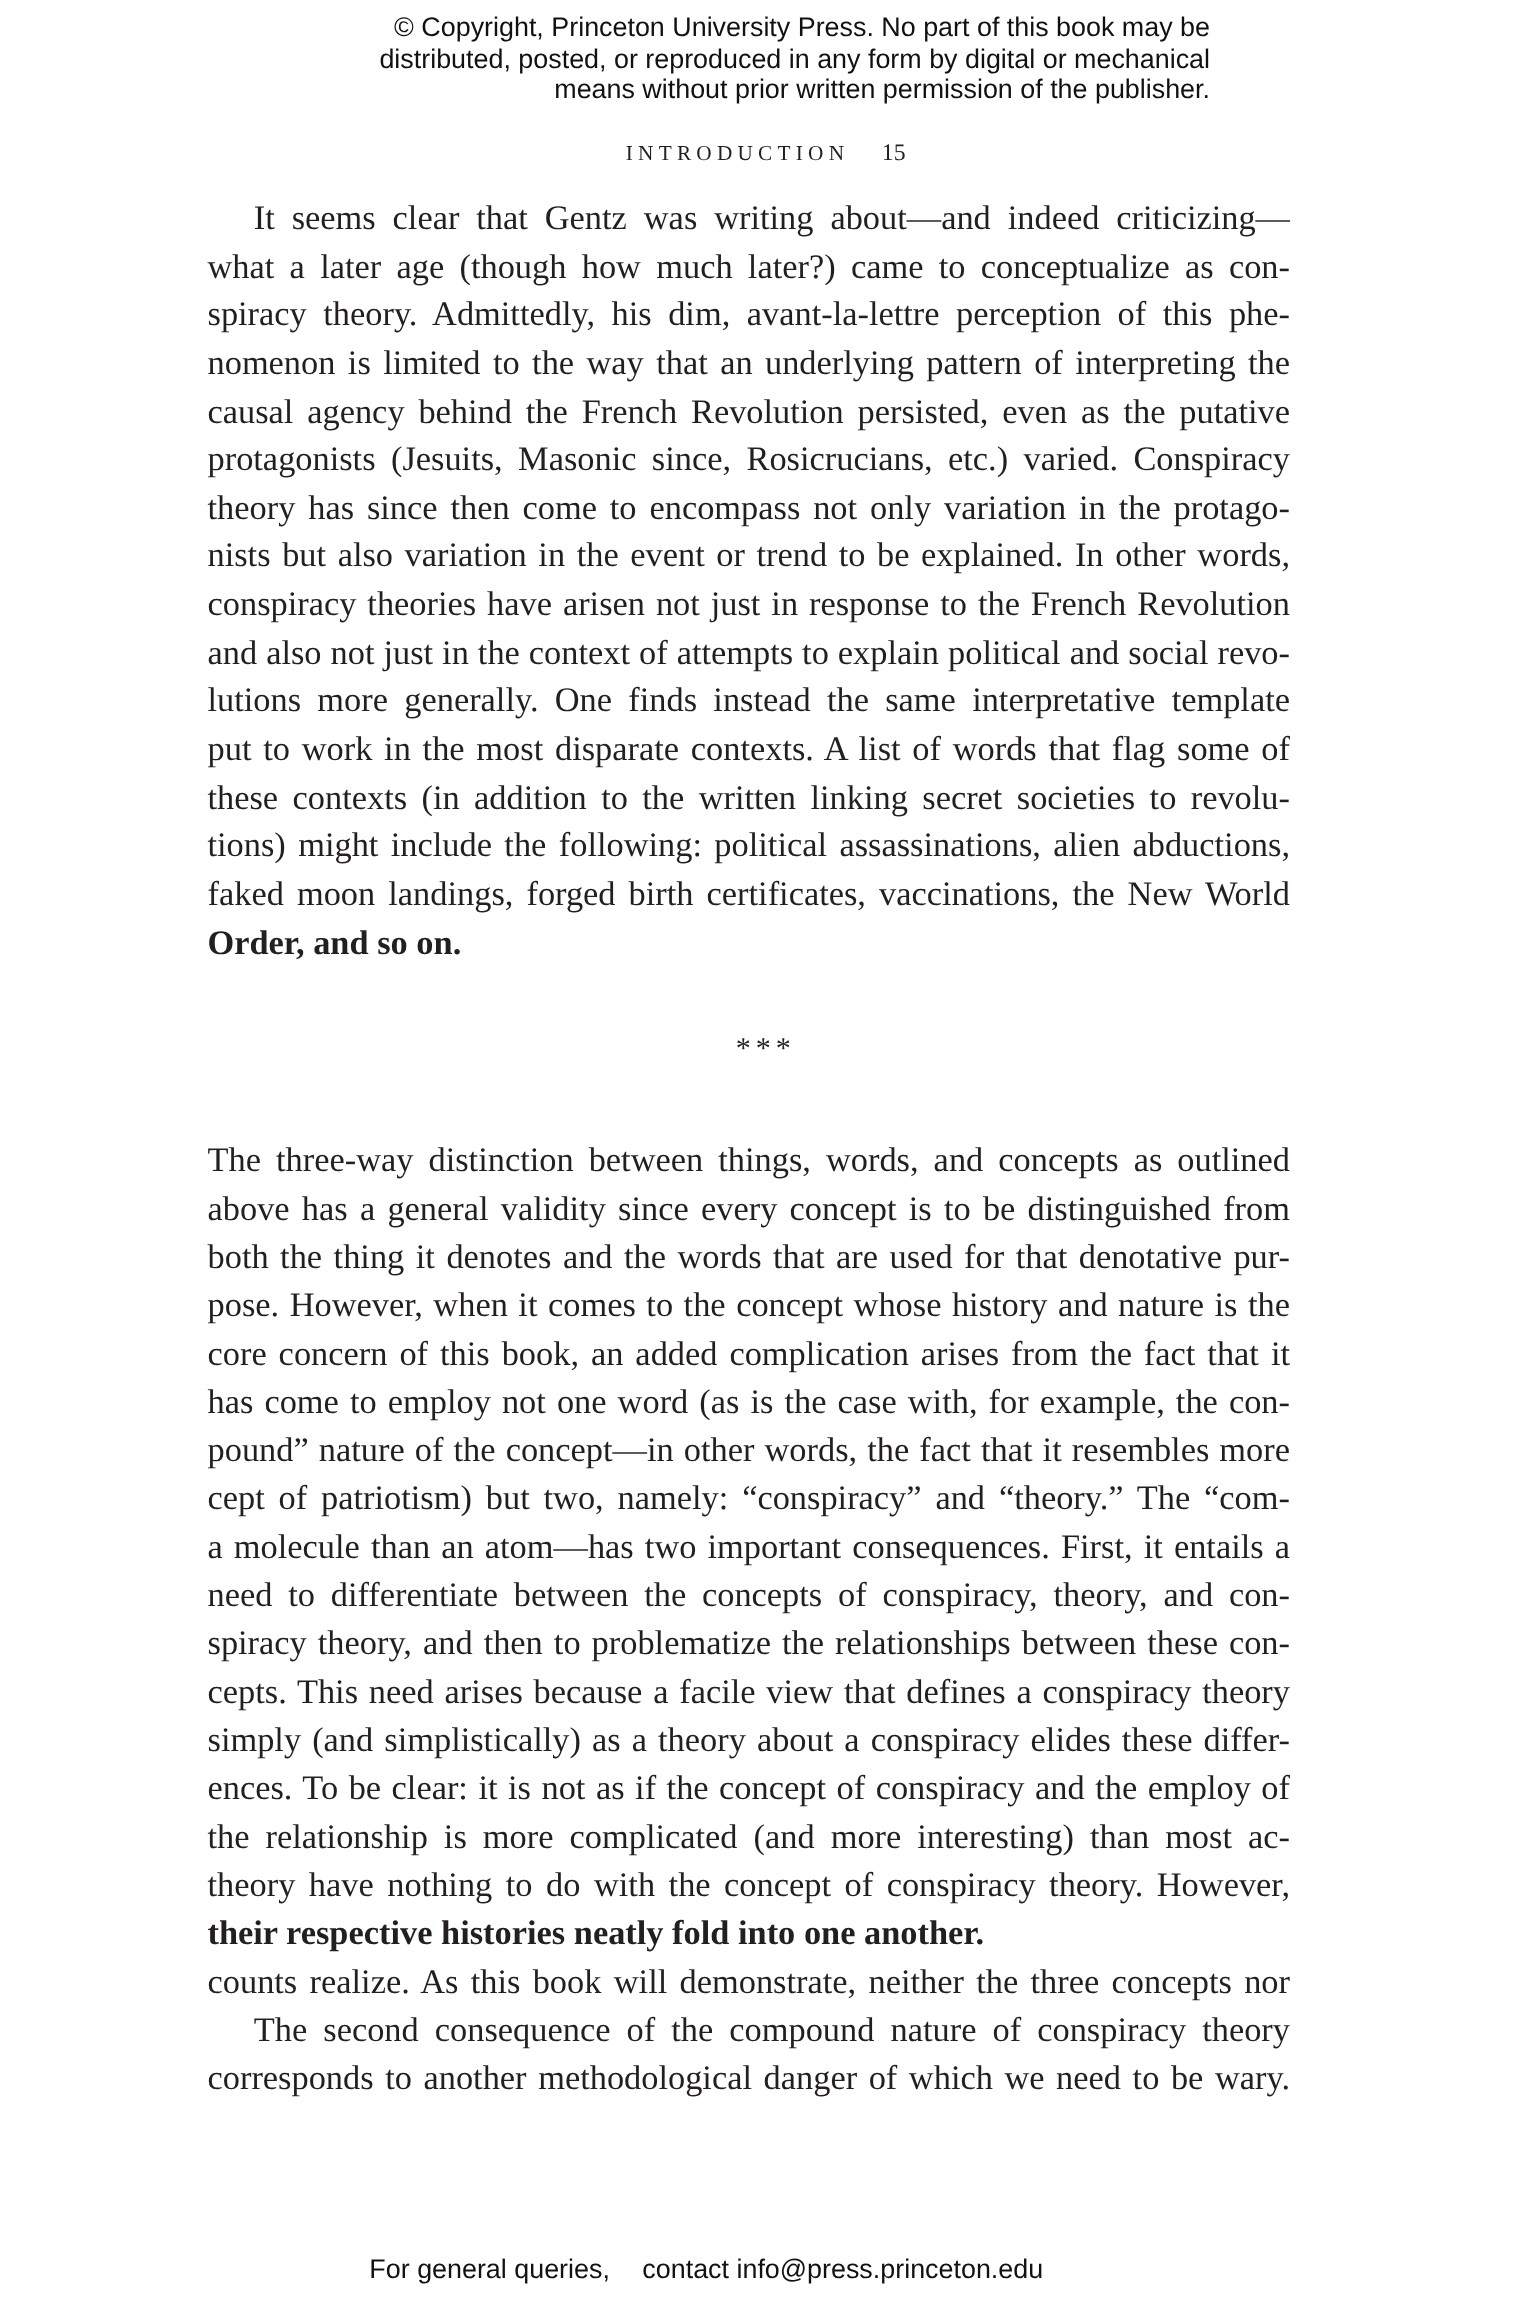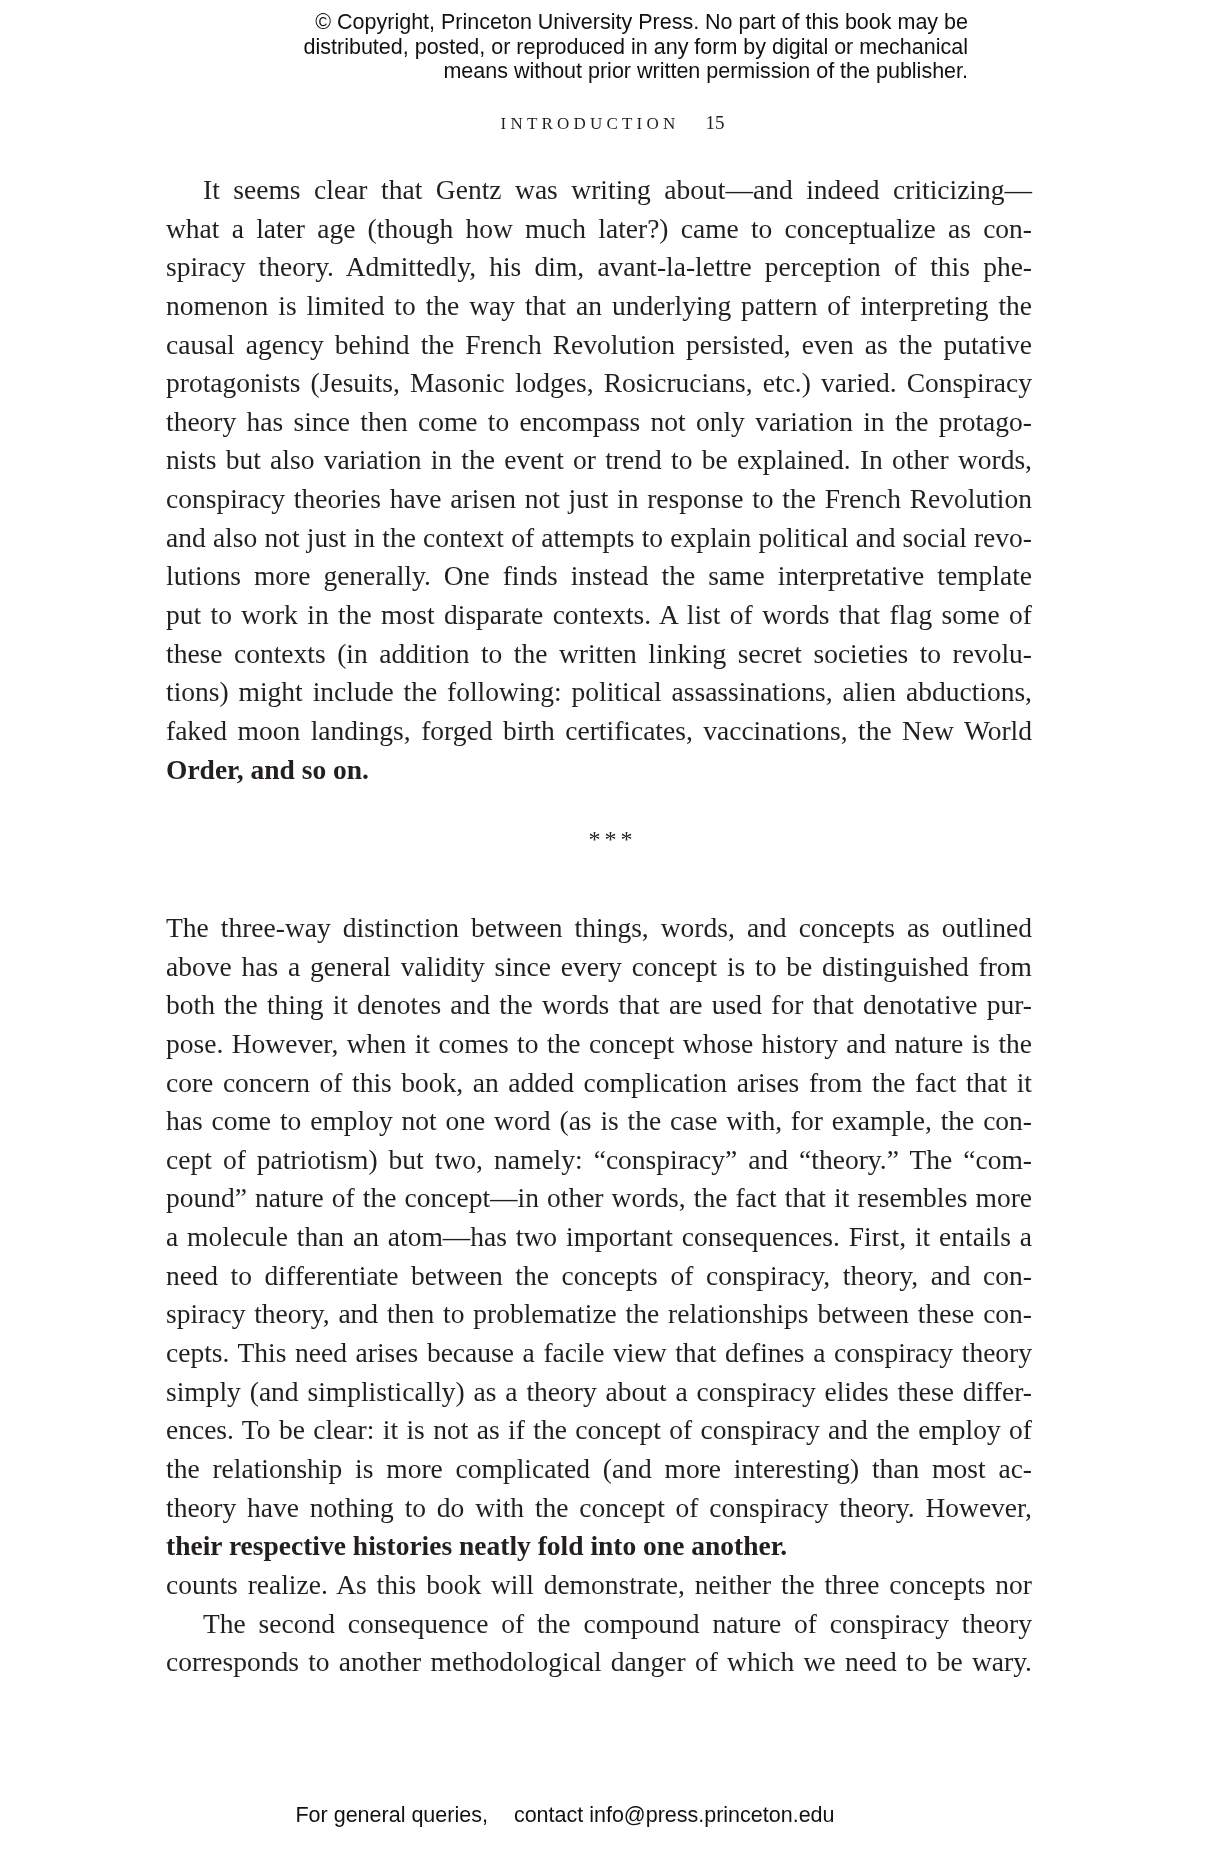--- a/index.html
+++ b/index.html
@@ -20,21 +20,21 @@
   .body-text {
     position: absolute; left: 166px; width: 866px;
     font-family: "Liberation Serif", serif; font-size: 27.5px; color: #231f20;
   }
   .line {
     height: 38.65px; line-height: 38.65px; white-space: nowrap;
     text-align: justify; text-align-last: justify; overflow: visible;
   }
   .line.last { text-align-last: left; font-weight: bold; }
   .line.indent { padding-left: 37px; }
-  #section1 { top: 171px; }
+  #section1 { top: 155px; }
   #section2 { top: 909px; }
   .ornament {
     position: absolute; top: 826px; left: 0; width: 1225px; text-align: center;
     font-family: "Liberation Serif", serif; font-size: 24px; color: #231f20; letter-spacing: 4px;
   }
   .footer {
     position: absolute; top: 1803px; left: 0; width: 1130px; text-align: center;
     font-family: "Liberation Sans", sans-serif; font-size: 21.5px; color: #111111;
   }
   .footer span { padding-left: 20px; }
@@ -52,21 +52,21 @@
   <span class="title">INTRODUCTION</span><span class="folio">15</span>
 </div>
 
 <div class="body-text" id="section1">
   <div>
     <div class="line indent">It seems clear that Gentz was writing about—and indeed criticizing—</div>
     <div class="line">what a later age (though how much later?) came to conceptualize as con-</div>
     <div class="line">spiracy theory. Admittedly, his dim, avant-la-lettre perception of this phe-</div>
     <div class="line">nomenon is limited to the way that an underlying pattern of interpreting the</div>
     <div class="line">causal agency behind the French Revolution persisted, even as the putative</div>
-    <div class="line">protagonists (Jesuits, Masonic lodges, Rosicrucians, etc.) varied. Conspiracy</div>
+    <div class="line">protagonists (Jesuits, Masonic since, Rosicrucians, etc.) varied. Conspiracy</div>
     <div class="line">theory has since then come to encompass not only variation in the protago-</div>
     <div class="line">nists but also variation in the event or trend to be explained. In other words,</div>
     <div class="line">conspiracy theories have arisen not just in response to the French Revolution</div>
     <div class="line">and also not just in the context of attempts to explain political and social revo-</div>
     <div class="line">lutions more generally. One finds instead the same interpretative template</div>
     <div class="line">put to work in the most disparate contexts. A list of words that flag some of</div>
     <div class="line">these contexts (in addition to the written linking secret societies to revolu-</div>
     <div class="line">tions) might include the following: political assassinations, alien abductions,</div>
     <div class="line">faked moon landings, forged birth certificates, vaccinations, the New World</div>
     <div class="line last">Order, and so on.</div>
@@ -76,22 +76,22 @@
 <div class="ornament">***</div>
 
 <div class="body-text" id="section2">
   <div>
     <div class="line">The three-way distinction between things, words, and concepts as outlined</div>
     <div class="line">above has a general validity since every concept is to be distinguished from</div>
     <div class="line">both the thing it denotes and the words that are used for that denotative pur-</div>
     <div class="line">pose. However, when it comes to the concept whose history and nature is the</div>
     <div class="line">core concern of this book, an added complication arises from the fact that it</div>
     <div class="line">has come to employ not one word (as is the case with, for example, the con-</div>
+    <div class="line">pound” nature of the concept—in other words, the fact that it resembles more</div>
     <div class="line">cept of patriotism) but two, namely: “conspiracy” and “theory.” The “com-</div>
-    <div class="line">pound” nature of the concept—in other words, the fact that it resembles more</div>
     <div class="line">a molecule than an atom—has two important consequences. First, it entails a</div>
     <div class="line">need to differentiate between the concepts of conspiracy, theory, and con-</div>
     <div class="line">spiracy theory, and then to problematize the relationships between these con-</div>
     <div class="line">cepts. This need arises because a facile view that defines a conspiracy theory</div>
     <div class="line">simply (and simplistically) as a theory about a conspiracy elides these differ-</div>
     <div class="line">ences. To be clear: it is not as if the concept of conspiracy and the employ of</div>
     <div class="line">the relationship is more complicated (and more interesting) than most ac-</div>
     <div class="line">theory have nothing to do with the concept of conspiracy theory. However,</div>
     <div class="line last">their respective histories neatly fold into one another.</div>
     <div class="line">counts realize. As this book will demonstrate, neither the three concepts nor</div>

